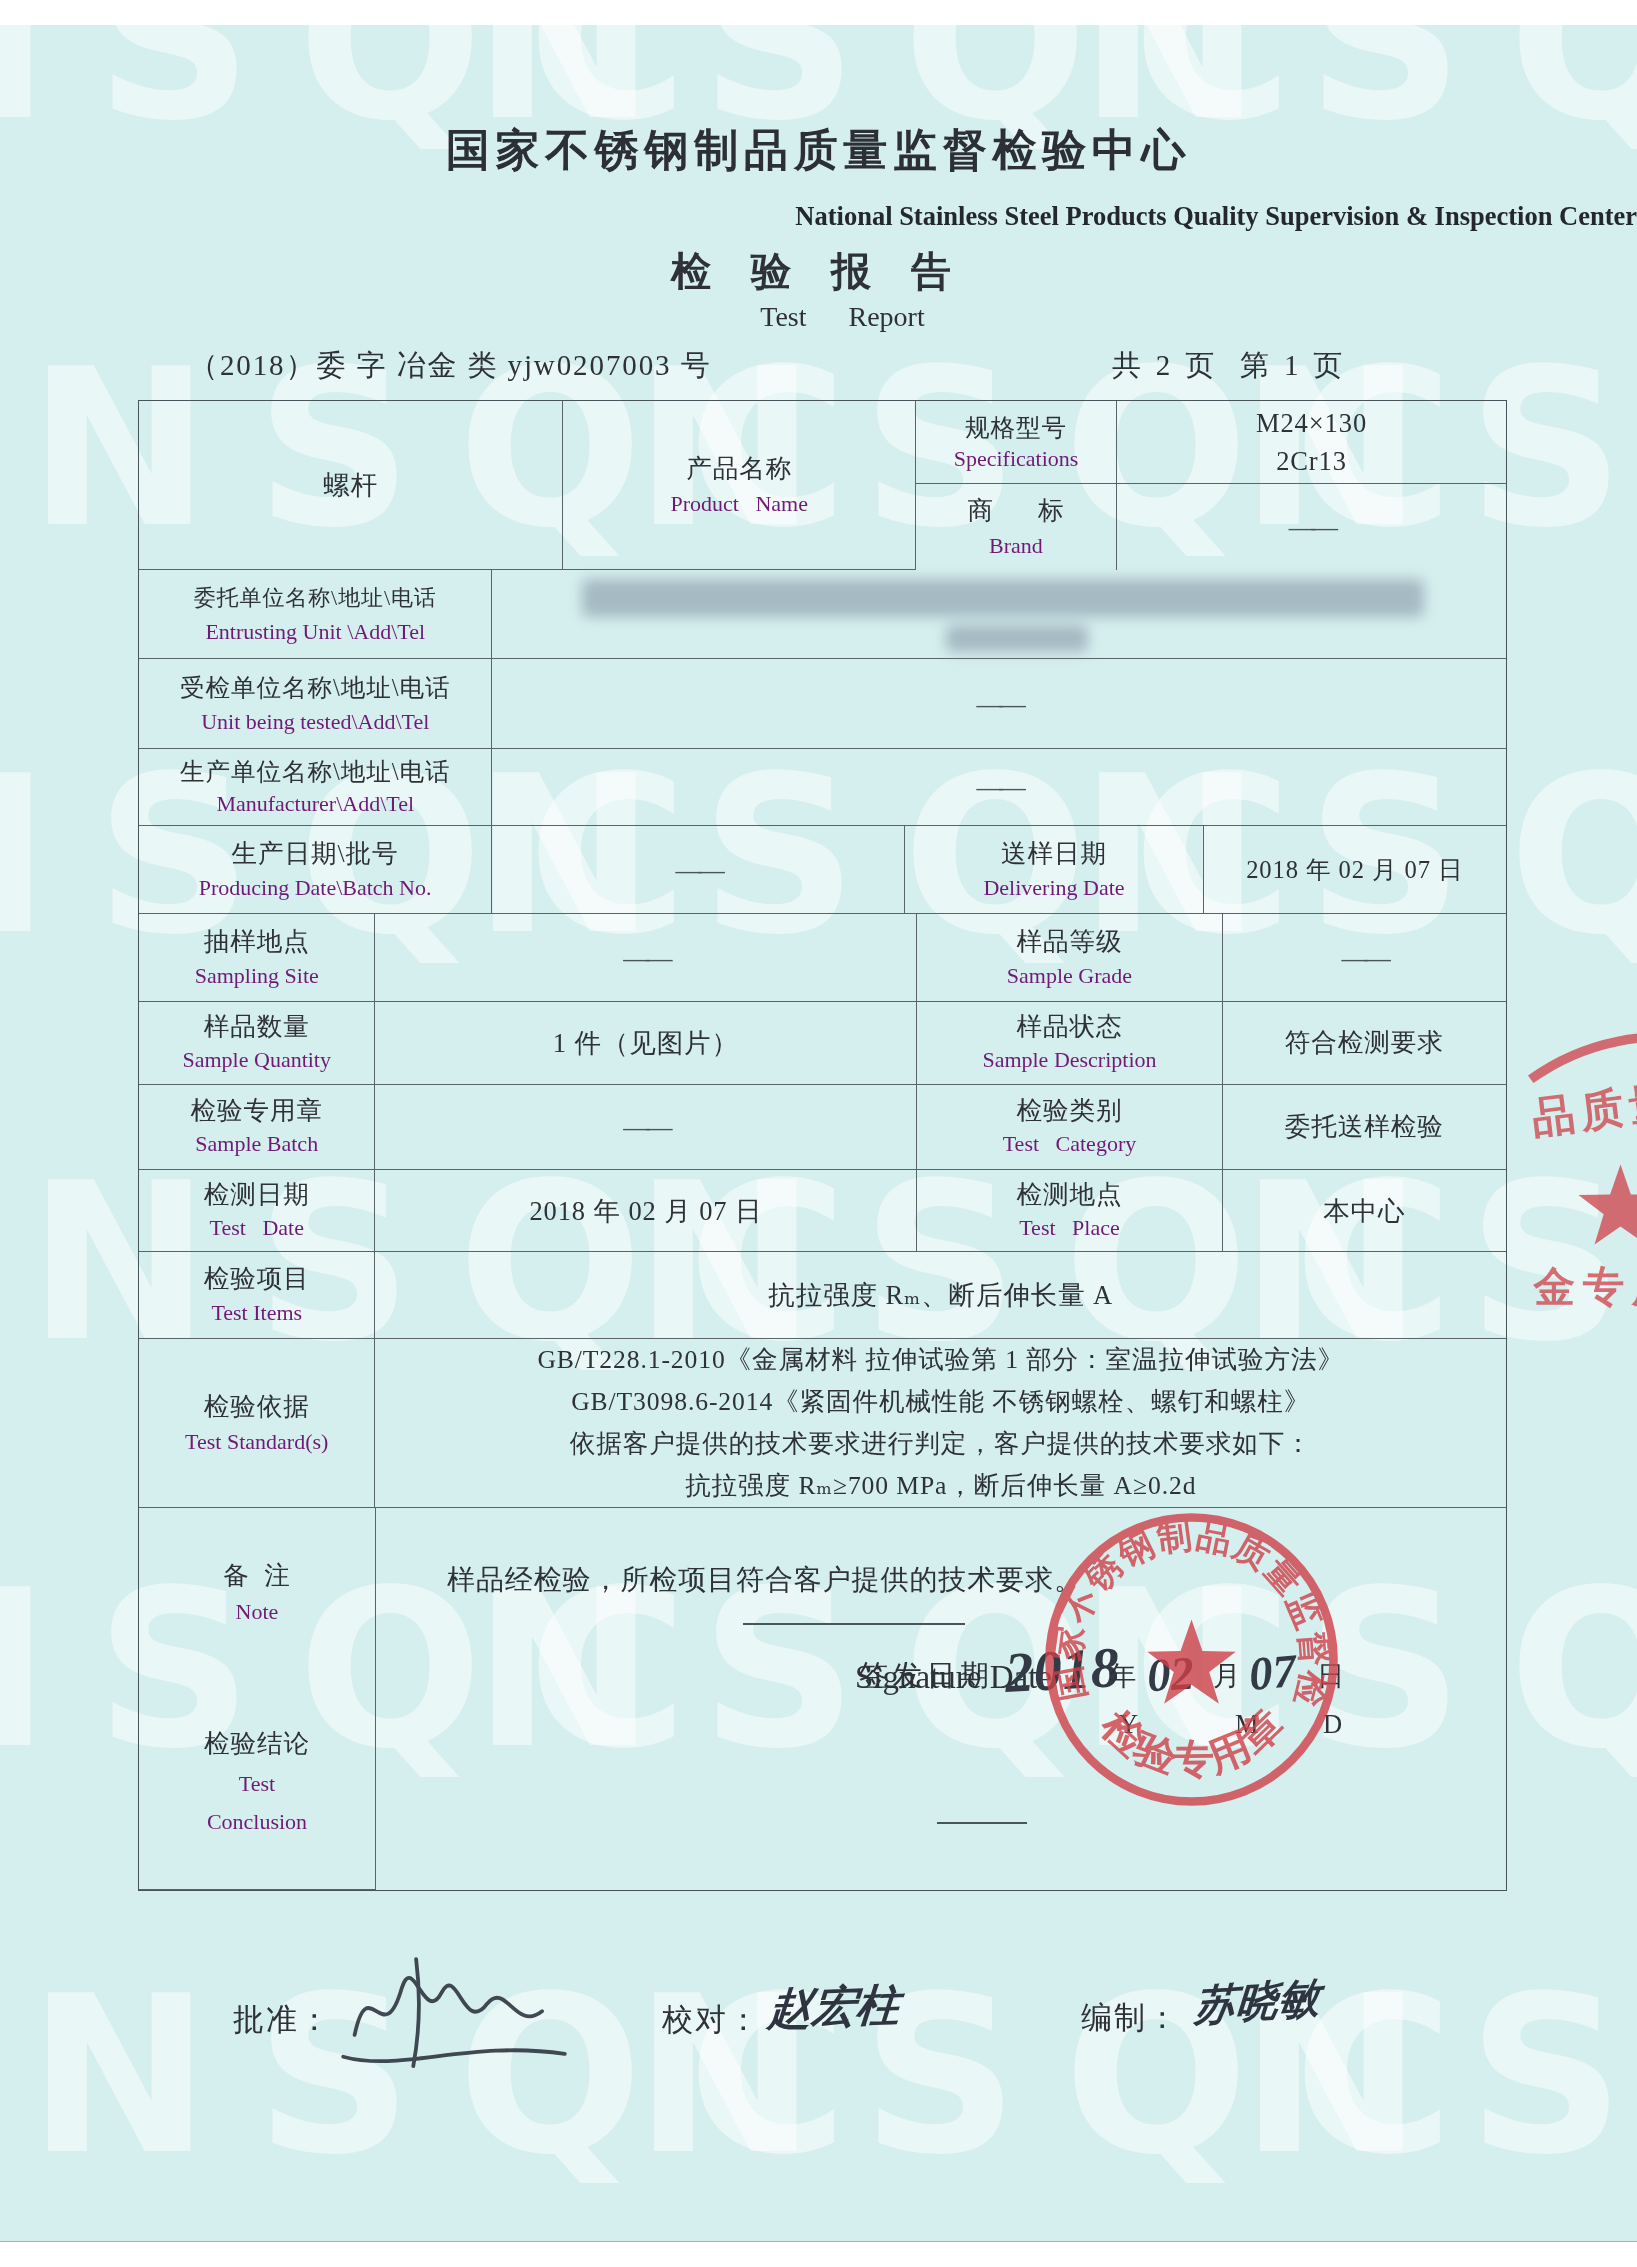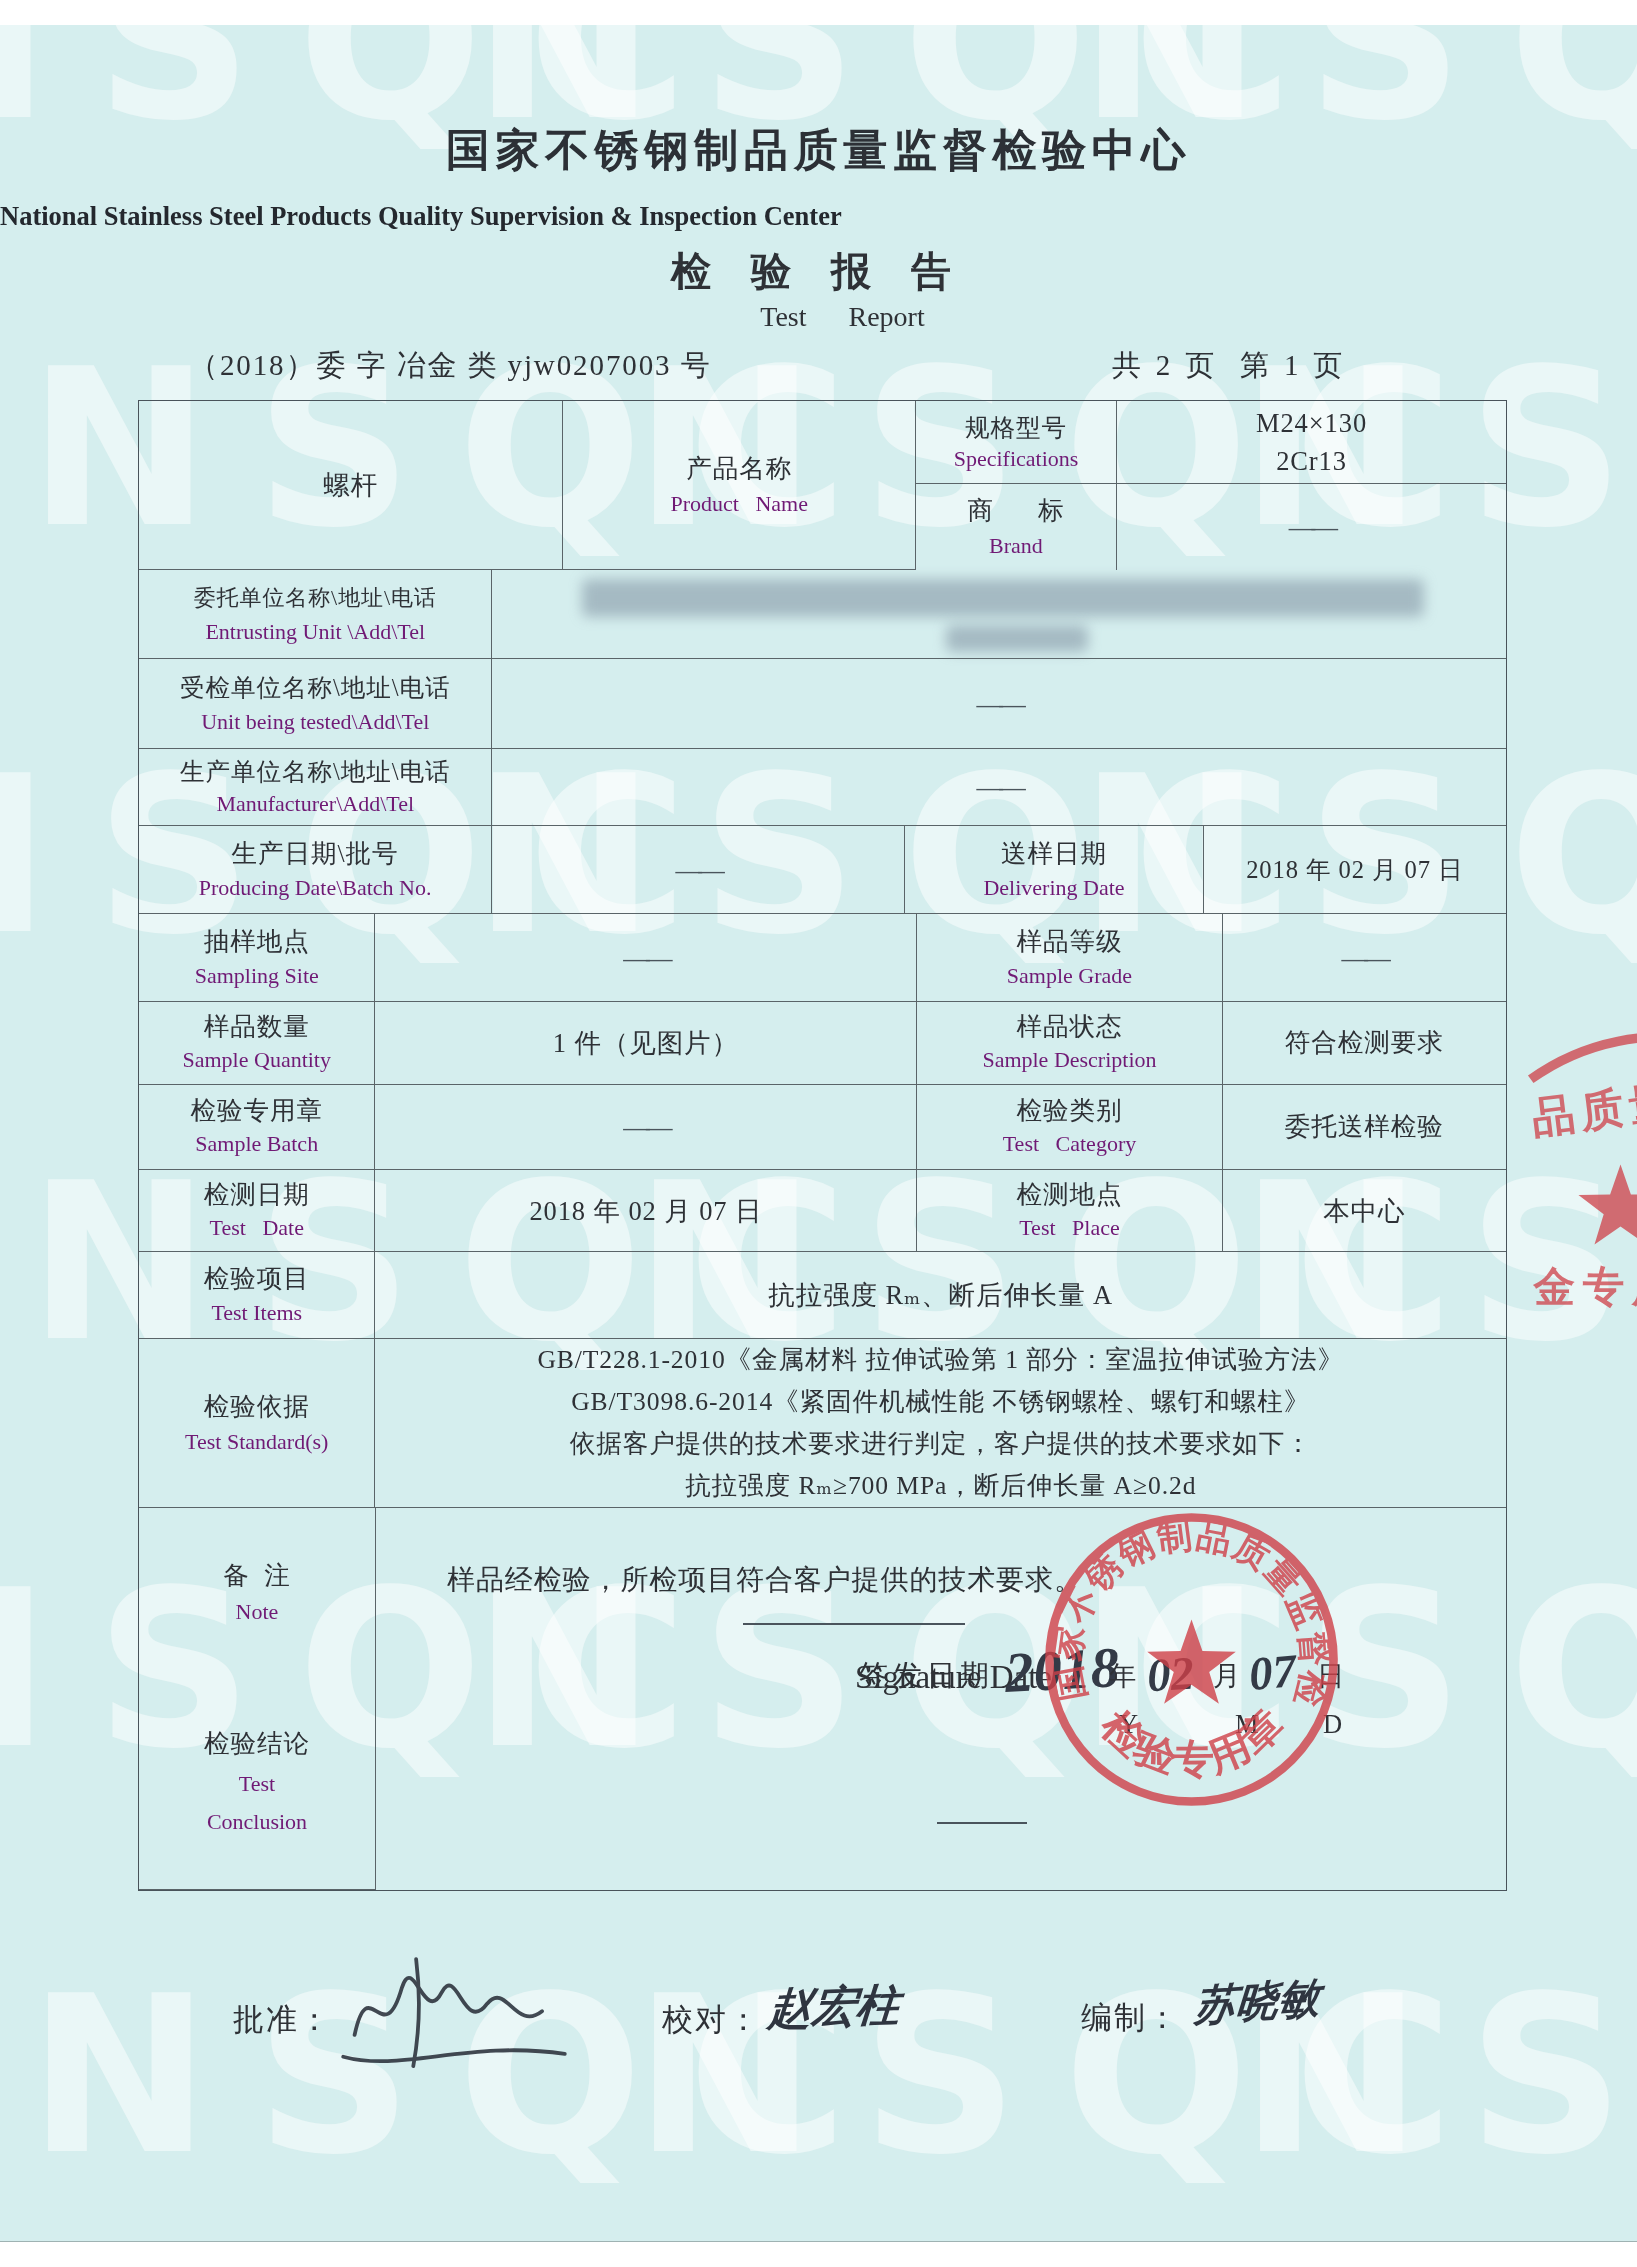--- a/index.html
+++ b/index.html
@@ -8,21 +8,21 @@
   .sheet{position:absolute;left:0;top:24.6px;width:1637px;height:2216px;background:#d5eeee;
          border-bottom:1.9px solid #9fb3b3;}
   .wm{position:absolute;inset:0;overflow:hidden;z-index:0;}
   .wm span{position:absolute;font-family:"DejaVu Sans","Liberation Sans",sans-serif;
            font-weight:700;font-size:218px;letter-spacing:45px;color:rgba(255,255,255,0.5);}
   .layer{position:absolute;inset:0;z-index:1;}
 
   
   .title-cn{position:absolute;left:0;top:121px;width:1637px;text-align:center;
             font-size:44px;font-weight:600;letter-spacing:5.7px;color:#2c3036;}
-  .title-en{position:absolute;left:0;top:201px;width:1637px;text-align:left;
+  .title-en{position:absolute;left:0;top:201px;width:1637px;text-align:right;
             font-size:26.5px;font-weight:700;color:#24282e;}
   .report-cn{position:absolute;left:0;top:244px;width:1637px;text-align:center;
              font-size:40px;font-weight:600;letter-spacing:15px;white-space:pre;}
   .report-en{position:absolute;left:0;top:301px;width:1637px;text-align:center;
              font-size:28px;white-space:pre;margin-left:24px;}
   .report-no{position:absolute;left:189px;top:346px;font-size:29px;letter-spacing:1.9px;white-space:pre;}
   .page-info{position:absolute;left:1112px;top:346px;font-size:29px;letter-spacing:3.8px;white-space:pre;}
 
   
   .rtable{position:absolute;left:138px;top:400px;width:1369px;height:1491px;

